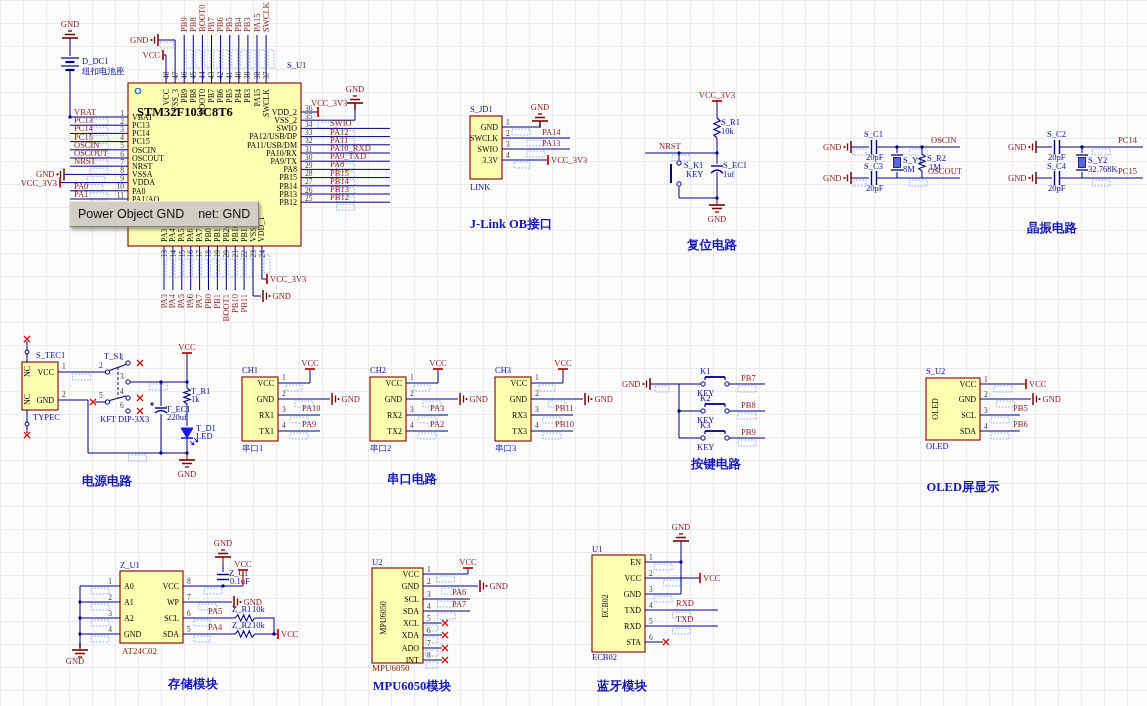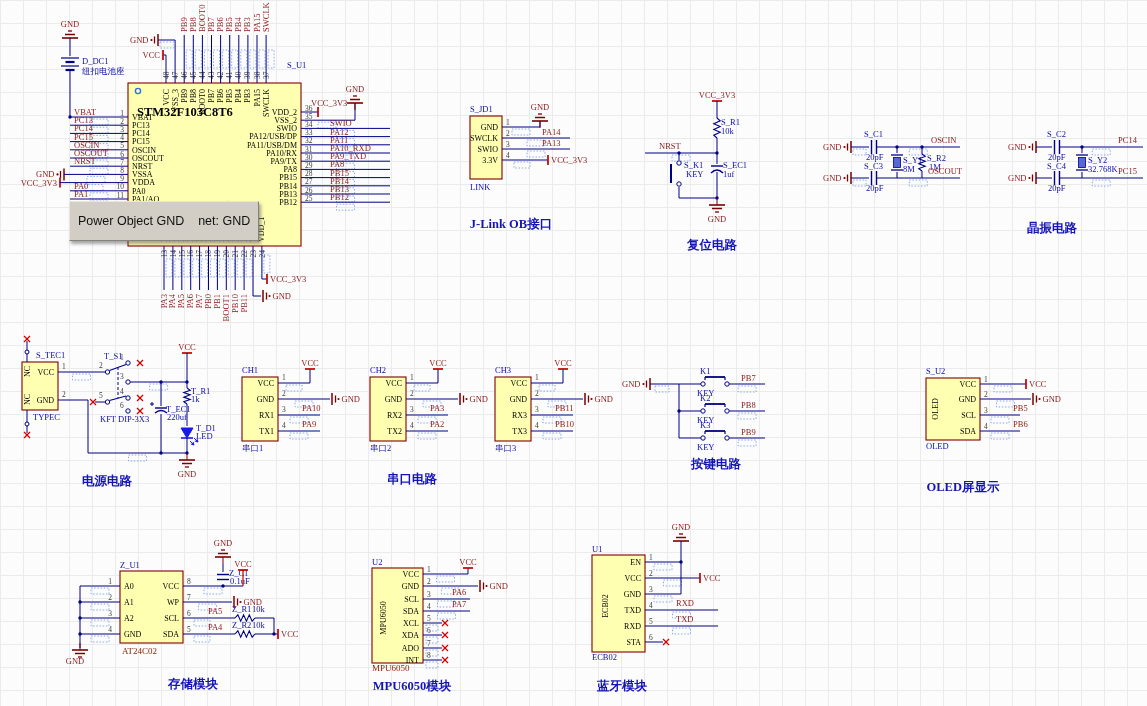--- a/index.html
+++ b/index.html
@@ -2,21 +2,21 @@
 <html><head>
 <meta charset="utf-8">
 <style>
   html,body{margin:0;padding:0;background:#fff}
   .canvas{position:relative;width:1147px;height:706px;overflow:hidden;
     background-color:#fcfcfc;
     background-image:linear-gradient(#ebebeb 1px,transparent 1px),linear-gradient(90deg,#ebebeb 1px,transparent 1px);
     background-size:23px 23px;}
   svg{position:absolute;left:0;top:0}
   svg text{font-family:"Liberation Serif","DejaVu Serif",serif}
-  .tooltip{position:absolute;left:69px;top:201px;height:24px;line-height:24px;padding:7px 8px;
+  .tooltip{position:absolute;left:69px;top:201px;height:24px;line-height:24px;padding:0 8px;
     background:#d2cec5;border:1px solid #85827b;border-top-color:#e9e6df;border-left-color:#e9e6df;
     box-shadow:2px 3px 3px rgba(96,96,96,.55);
     font-family:"Liberation Sans","DejaVu Sans",sans-serif;font-size:12.5px;color:#111;white-space:pre;z-index:5}
 </style>
 </head>
 <body>
 
 <div class="canvas">
   <svg id="schematic" width="1147" height="706">
       <g>

